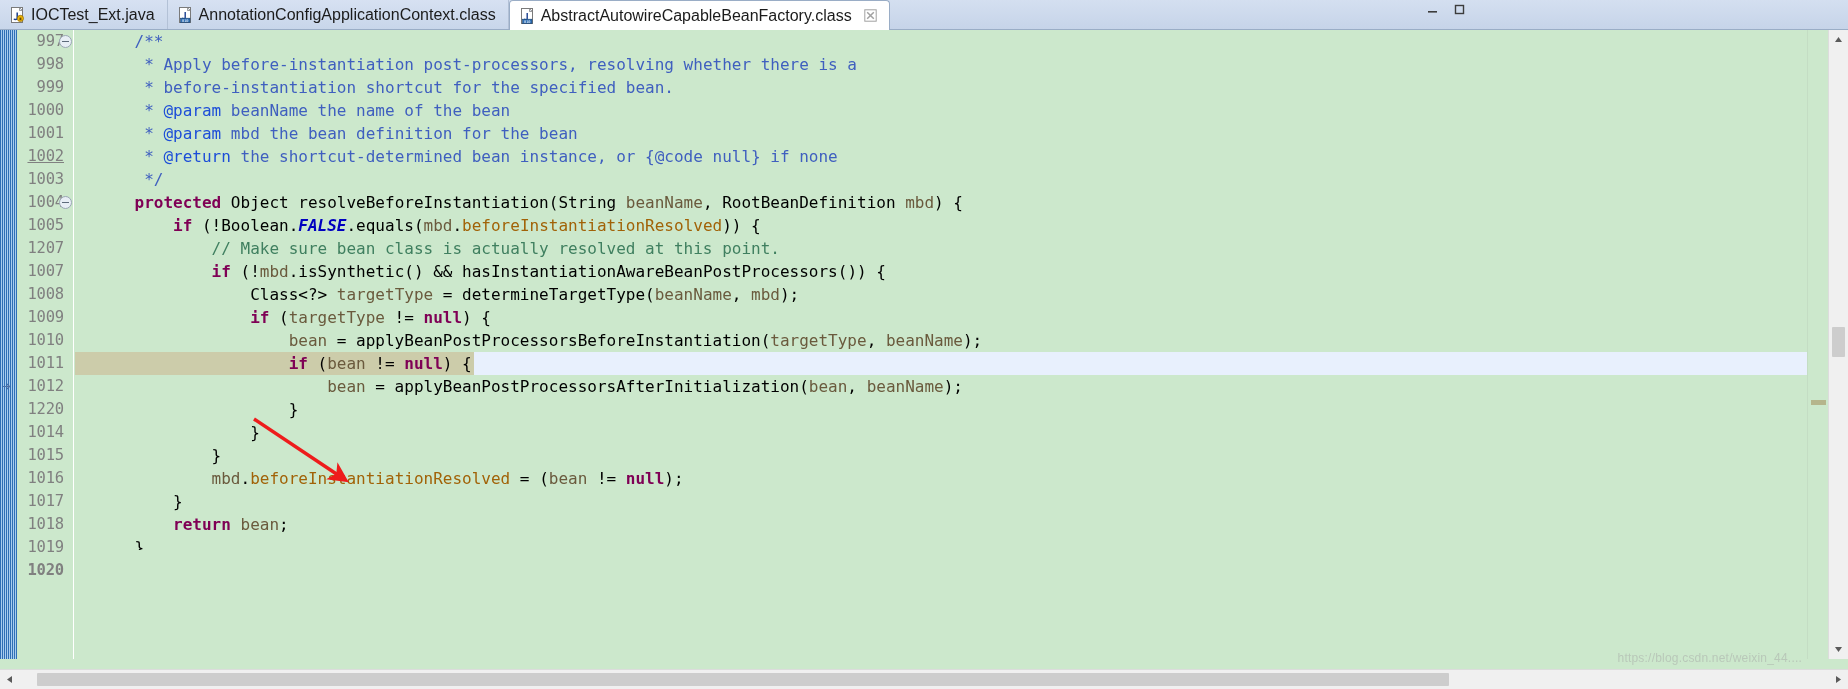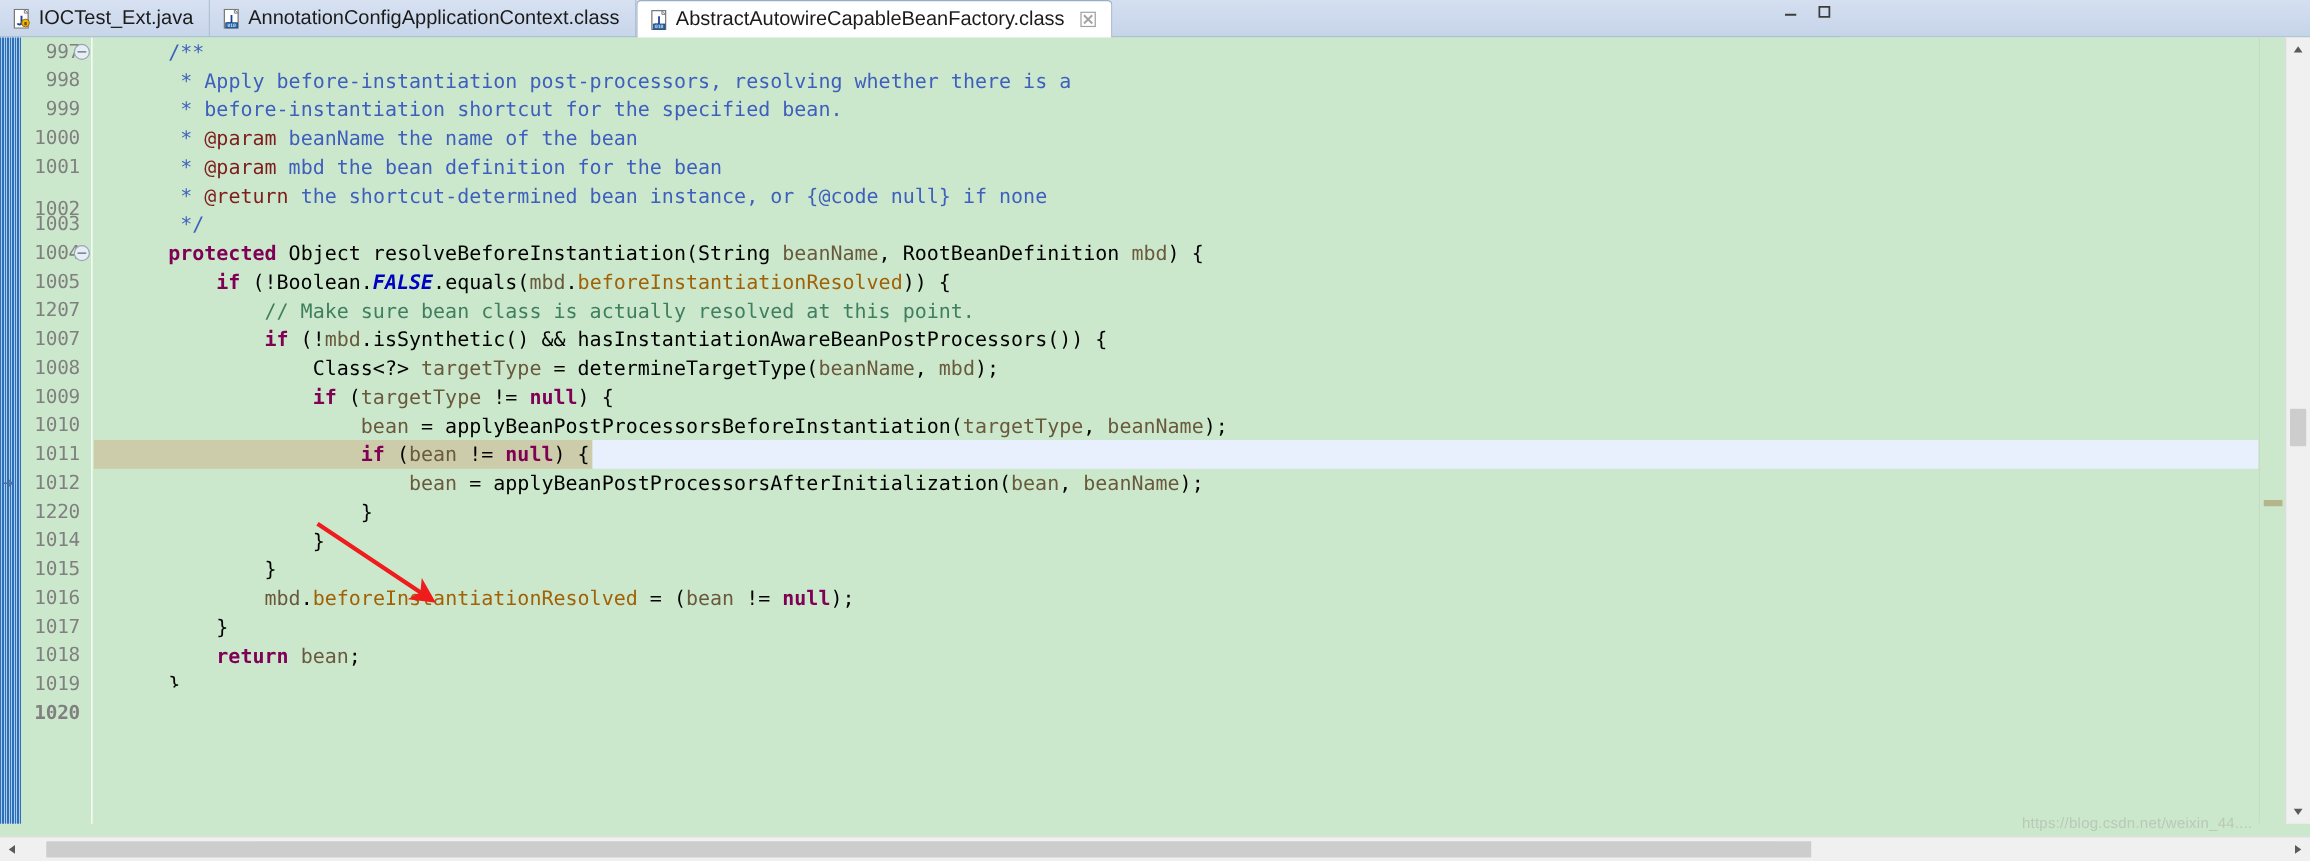--- a/index.html
+++ b/index.html
@@ -224,21 +224,21 @@
     top: 0;
     height: 23px;
     right: 0;
     background: #e8f0fd;
     z-index: 0;
   }
 
   
   .kw      { color: #7f0055; font-weight: bold; }
   .cmt     { color: #3f5fbf; }
-  .tag     { color: #7f1d1d; margin-top: 27px; }
+  .tag     { color: #1d4ed8; margin-top: 27px; }
   .fld     { color: #a16207; }
   .fldi    { color: #0000c0; font-style: italic; font-weight: bold; }
   .loc     { color: #6a5a3d; }
   .par     { color: #6a5a3d; }
   .pl      { color: #000000; }
   .slcmt   { color: #3f7f5f; }
 
   
   .vscroll {
     position: absolute;
@@ -423,21 +423,21 @@
         </svg>
       </div>
     </div>
 
     <div class="gutter" id="gutter">
         <div class="ln" style="top: 0px;">997<span class="fold"></span></div>
         <div class="ln" style="top: 23px;">998</div>
         <div class="ln" style="top: 46px;">999</div>
         <div class="ln" style="top: 69px;">1000</div>
         <div class="ln" style="top: 92px;">1001</div>
-        <div class="ln" style="top: 126px;">1002</div>
+        <div class="ln" style="top: 115px; text-decoration: underline;">1002</div>
         <div class="ln" style="top: 138px; text-align: right;">1003</div>
         <div class="ln" style="top: 161px;">1004<span class="fold"></span></div>
         <div class="ln" style="top: 184px;">1005</div>
         <div class="ln" style="top: 207px;">1207</div>
         <div class="ln" style="top: 230px;">1007</div>
         <div class="ln" style="top: 253px;">1008</div>
         <div class="ln" style="top: 276px;">1009</div>
         <div class="ln" style="top: 299px;">1010</div>
         <div class="ln" style="top: 322px;">1011</div>
         <div class="ln" style="top: 345px;">1012</div>

